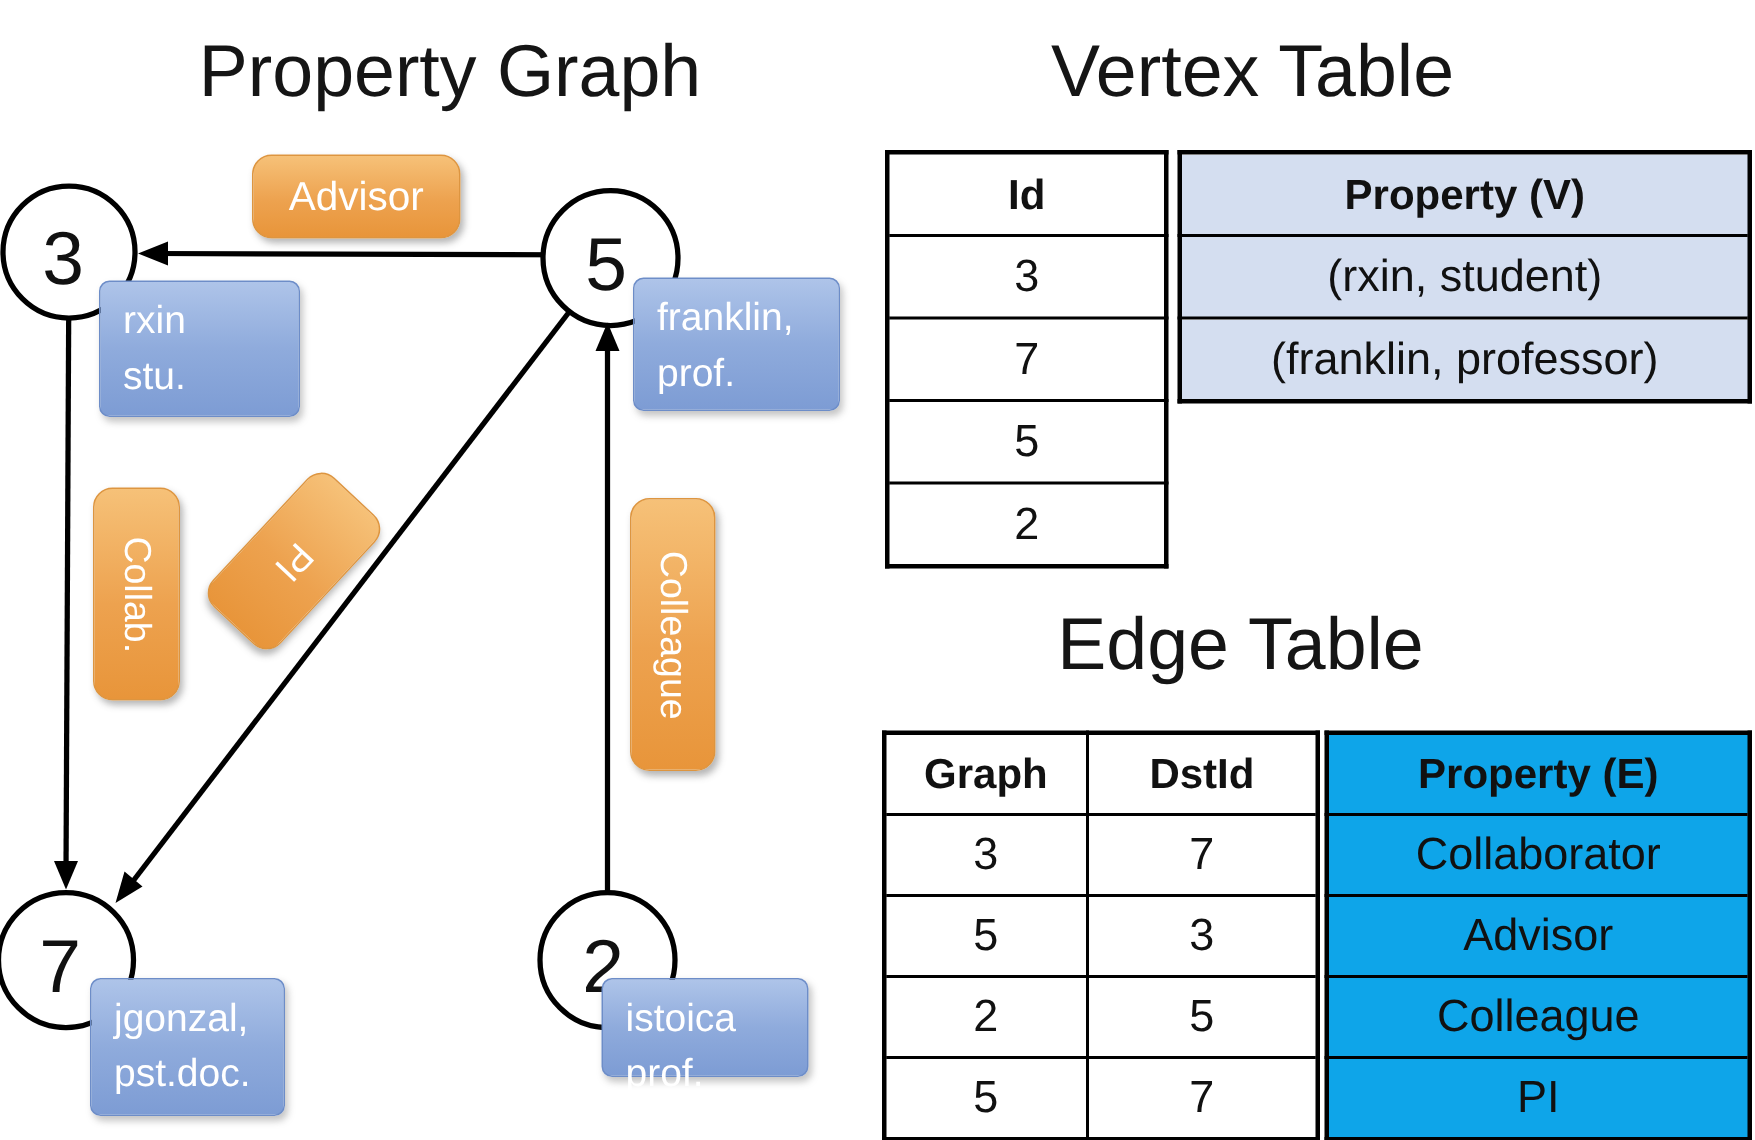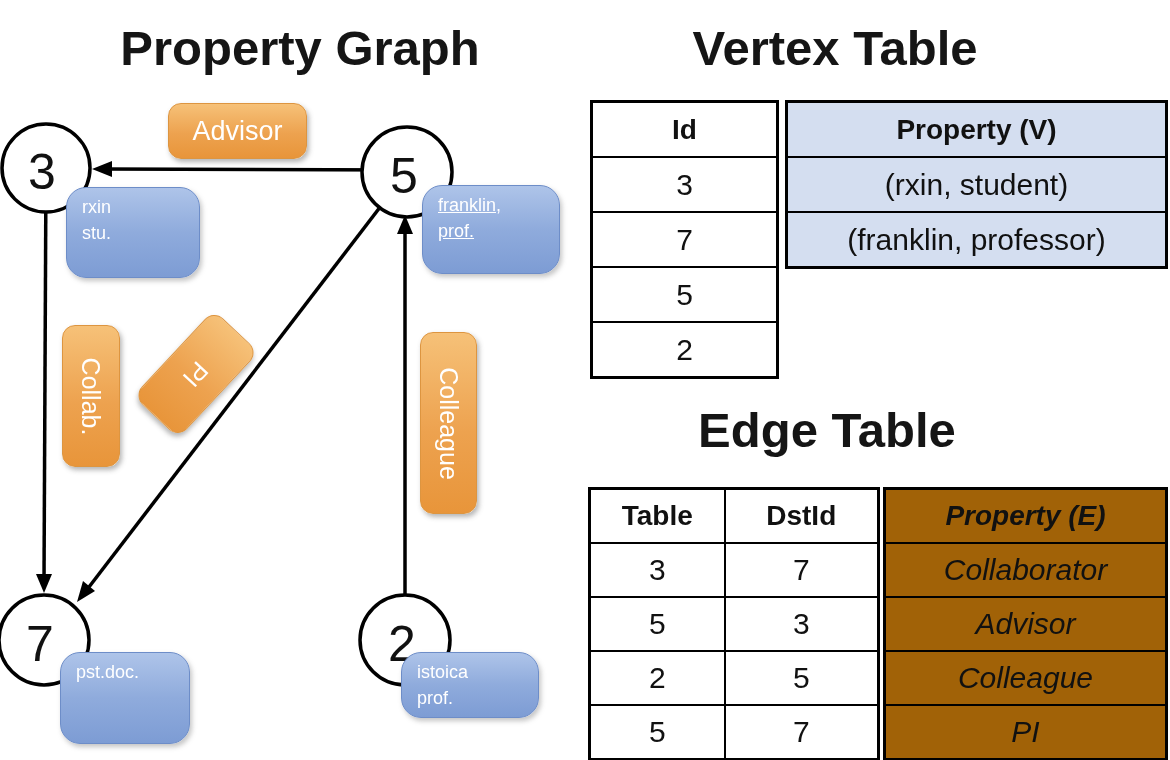--- a/index.html
+++ b/index.html
@@ -1,21 +1,21 @@
 <!DOCTYPE html>
 <html><head>
 <meta charset="utf-8">
 <style>
   html,body{margin:0;padding:0;}
   body{
     width:1170px;height:760px;position:relative;overflow:hidden;
     background:#ffffff;font-family:"Liberation Sans", sans-serif;color:#141414;
   }
   .big-title{
-    position:absolute;text-align:center;font-size:49px;font-weight:700;
+    position:absolute;text-align:center;font-size:49px;font-weight:400;
     color:#151515;letter-spacing:0px;white-space:nowrap;
   }
   #title-graph{left:25px;top:20px;width:550px;}
   #title-vertex{left:560px;top:20px;width:550px;}
   #title-edge{left:552px;top:402px;width:550px;}
 
   #graph-svg{position:absolute;left:0;top:0;z-index:1;}
 
   .pill{
     position:absolute;z-index:2;display:flex;align-items:center;justify-content:center;
@@ -25,26 +25,26 @@
   }
   .pill .rot{transform:rotate(90deg);white-space:nowrap;}
   #pill-advisor{left:168px;top:103px;width:137px;height:54px;font-size:27px;}
   #pill-collab{left:62px;top:325px;width:56px;height:140px;font-size:25px;}
   #pill-colleague{left:420px;top:332px;width:55px;height:180px;font-size:25px;}
   #pill-pi{left:165px;top:315px;width:60px;height:116px;font-size:25px;transform:rotate(43deg);}
 
   .vbox{
     position:absolute;z-index:2;box-sizing:border-box;
     background:linear-gradient(180deg,#aec4e9 0%,#8fabdc 50%,#7d9cd4 100%);
-    border:1px solid #6d8dc8;border-radius:20px;color:#ffffff;
-    font-size:18px;line-height:1.42;padding:7px 0 0 15px;
+    border:1px solid #6d8dc8;border-radius:7px;color:#ffffff;
+    font-size:26px;line-height:1.42;padding:7px 0 0 15px;
     box-shadow:2px 3px 5px rgba(110,110,110,0.40);
   }
   #vbox-rxin{left:66px;top:187px;width:134px;height:91px;}
-  #vbox-franklin{left:422px;top:185px;width:138px;height:89px;text-decoration:underline;}
+  #vbox-franklin{left:422px;top:185px;width:138px;height:89px;}
   #vbox-jgonzal{left:60px;top:652px;width:130px;height:92px;}
   #vbox-istoica{left:401px;top:652px;width:138px;height:66px;}
 
   table.dtable{
     position:absolute;z-index:2;border-collapse:collapse;table-layout:fixed;
     border:3px solid #000;font-size:30px;color:#111;
   }
   .dtable th,.dtable td{
     border:2px solid #000;text-align:center;vertical-align:middle;padding:0;
     white-space:nowrap;overflow:hidden;
@@ -52,21 +52,21 @@
   .dtable th{font-size:28px;font-weight:bold;}
   #vertex-id-table th,#vertex-id-table td,
   #vertex-prop-table th,#vertex-prop-table td{height:53px;}
   #edge-ids-table th,#edge-ids-table td,
   #edge-prop-table th,#edge-prop-table td{height:52px;}
   #vertex-id-table{left:590px;top:100px;width:189px;border-radius:28px;}
   #vertex-prop-table{left:785px;top:100px;width:383px;}
   #edge-ids-table{left:588px;top:487px;width:289px;}
   #edge-prop-table{left:883px;top:487px;width:285px;}
   .cell-blue{background:#d4def0;}
-  .cell-tan{background:#a16207;font-style:italic;}
+  .cell-tan{background:#0ea5e9;}
 </style>
 </head>
 <body>
 
 <div>
 
   <div id="title-graph" class="big-title">Property Graph</div>
 
   <svg id="graph-svg" width="570" height="760" viewBox="0 0 570 760">
 
@@ -106,20 +106,21 @@
 
   <div id="vbox-rxin" class="vbox">
     <div>rxin</div>
     <div>stu.</div>
   </div>
   <div id="vbox-franklin" class="vbox">
     <div>franklin,</div>
     <div>prof.</div>
   </div>
   <div id="vbox-jgonzal" class="vbox">
+    <div>jgonzal,</div>
     <div>pst.doc.</div>
   </div>
   <div id="vbox-istoica" class="vbox">
     <div>istoica</div>
     <div>prof.</div>
   </div>
 </div>
 
 <div>
   <div id="title-vertex" class="big-title">Vertex Table</div>
@@ -162,21 +163,21 @@
 <div>
   <div id="title-edge" class="big-title">Edge Table</div>
 
   <table id="edge-ids-table" class="dtable">
     <colgroup>
         <col style="width:135px">
         <col style="width:154px">
       </colgroup>
     <tbody>
         <tr>
-      <th>Table</th>
+      <th>Graph</th>
       <th>DstId</th>
     </tr>
     <tr>
       <td>3</td>
       <td>7</td>
         </tr>
     <tr>
       <td>5</td>
       <td>3</td>
         </tr>

